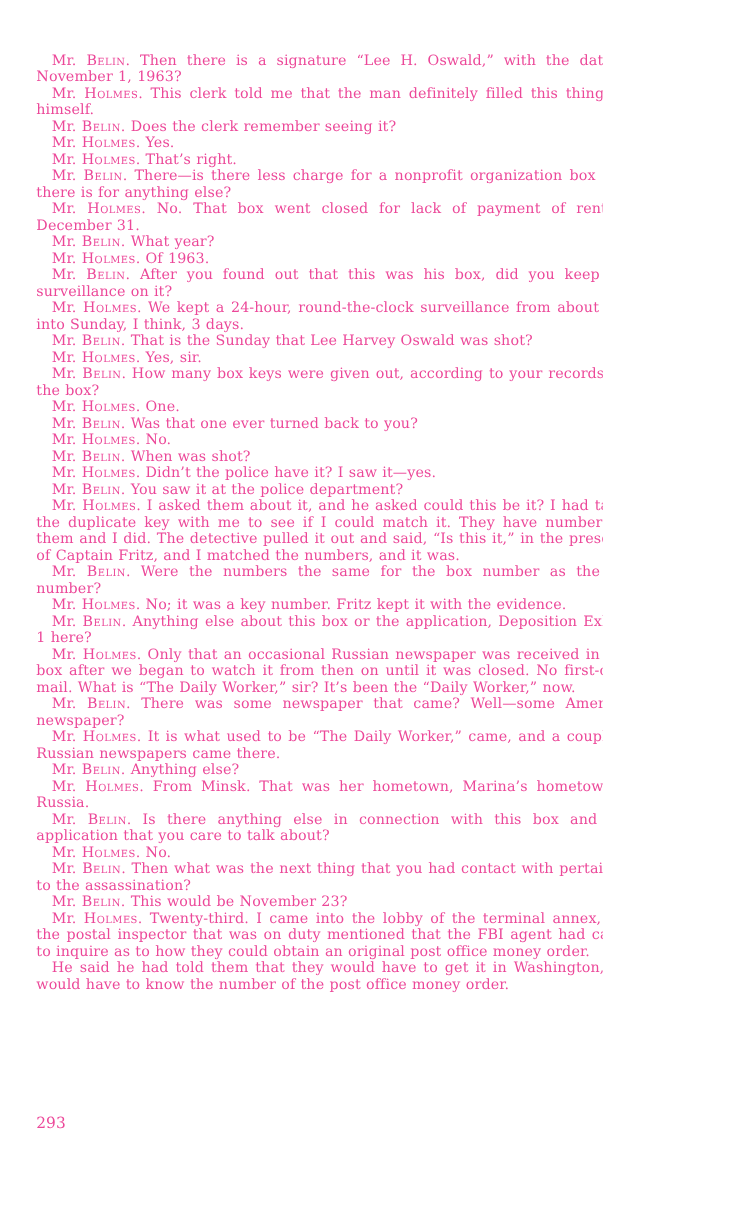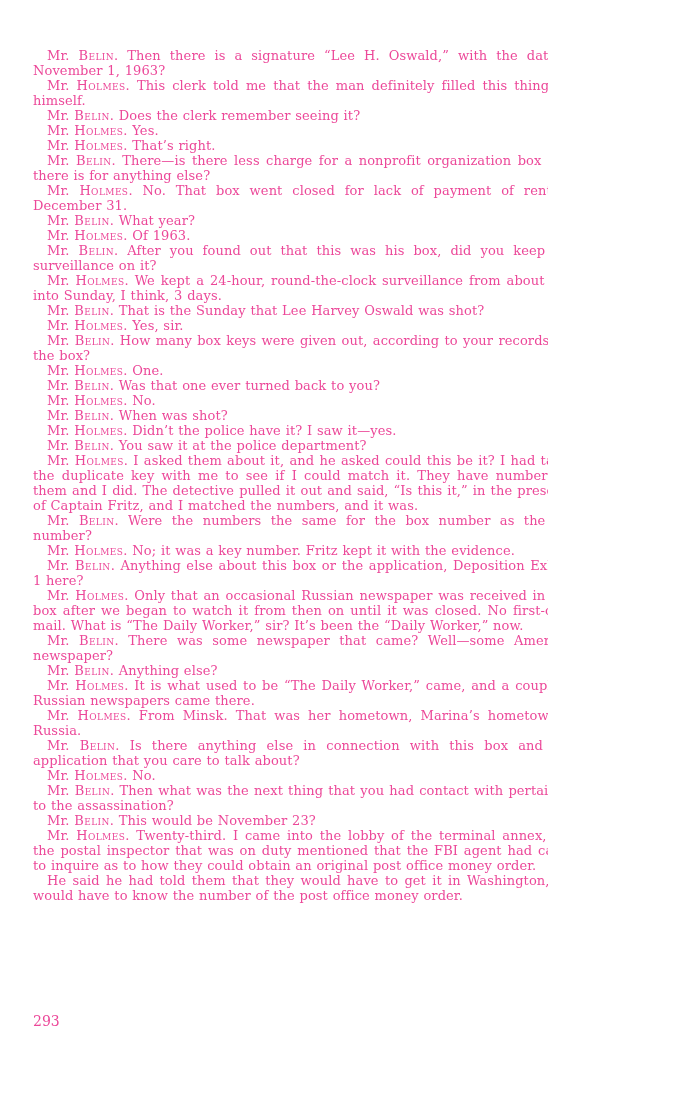--- a/index.html
+++ b/index.html
@@ -98,23 +98,23 @@
       <p class="para"><span class="speaker-prefix">Mr. </span><span class="speaker-name">Belin</span><span class="speaker-suffix">. </span><span>Were the numbers the same for the box number as the key number?</span></p>
 
       <p class="para"><span class="speaker-prefix">Mr. </span><span class="speaker-name">Holmes</span><span class="speaker-suffix">. </span><span>No; it was a key number.  Fritz kept it with the evidence.</span></p>
 
       <p class="para"><span class="speaker-prefix">Mr. </span><span class="speaker-name">Belin</span><span class="speaker-suffix">. </span><span>Anything else about this box or the application, Deposition Exhibit 1 here?</span></p>
 
       <p class="para"><span class="speaker-prefix">Mr. </span><span class="speaker-name">Holmes</span><span class="speaker-suffix">. </span><span>Only that an occasional Russian newspaper was received in that box after we began to watch it from then on until it was closed.  No first-class mail.  What is “The Daily Worker,” sir?  It’s been the “Daily Worker,” now.</span></p>
 
       <p class="para"><span class="speaker-prefix">Mr. </span><span class="speaker-name">Belin</span><span class="speaker-suffix">. </span><span>There was some newspaper that came?  Well—some American newspaper?</span></p>
 
+      <p class="para"><span class="speaker-prefix">Mr. </span><span class="speaker-name">Holmes</span><span class="speaker-suffix">. </span><span>It is what used to be “The Daily Worker,” came, and a couple of Russian newspapers came there.</span></p>
+
       <p class="para"><span class="speaker-prefix">Mr. </span><span class="speaker-name">Belin</span><span class="speaker-suffix">. </span><span>Anything else?</span></p>
-
-      <p class="para"><span class="speaker-prefix">Mr. </span><span class="speaker-name">Holmes</span><span class="speaker-suffix">. </span><span>It is what used to be “The Daily Worker,” came, and a couple of Russian newspapers came there.</span></p>
 
       <p class="para"><span class="speaker-prefix">Mr. </span><span class="speaker-name">Holmes</span><span class="speaker-suffix">. </span><span>From Minsk.  That was her hometown, Marina’s hometown in Russia.</span></p>
 
       <p class="para"><span class="speaker-prefix">Mr. </span><span class="speaker-name">Belin</span><span class="speaker-suffix">. </span><span>Is there anything else in connection with this box and this application that you care to talk about?</span></p>
 
       <p class="para"><span class="speaker-prefix">Mr. </span><span class="speaker-name">Holmes</span><span class="speaker-suffix">. </span><span>No.</span></p>
 
       <p class="para"><span class="speaker-prefix">Mr. </span><span class="speaker-name">Belin</span><span class="speaker-suffix">. </span><span>Then what was the next thing that you had contact with pertaining to the assassination?</span></p>
 
 

